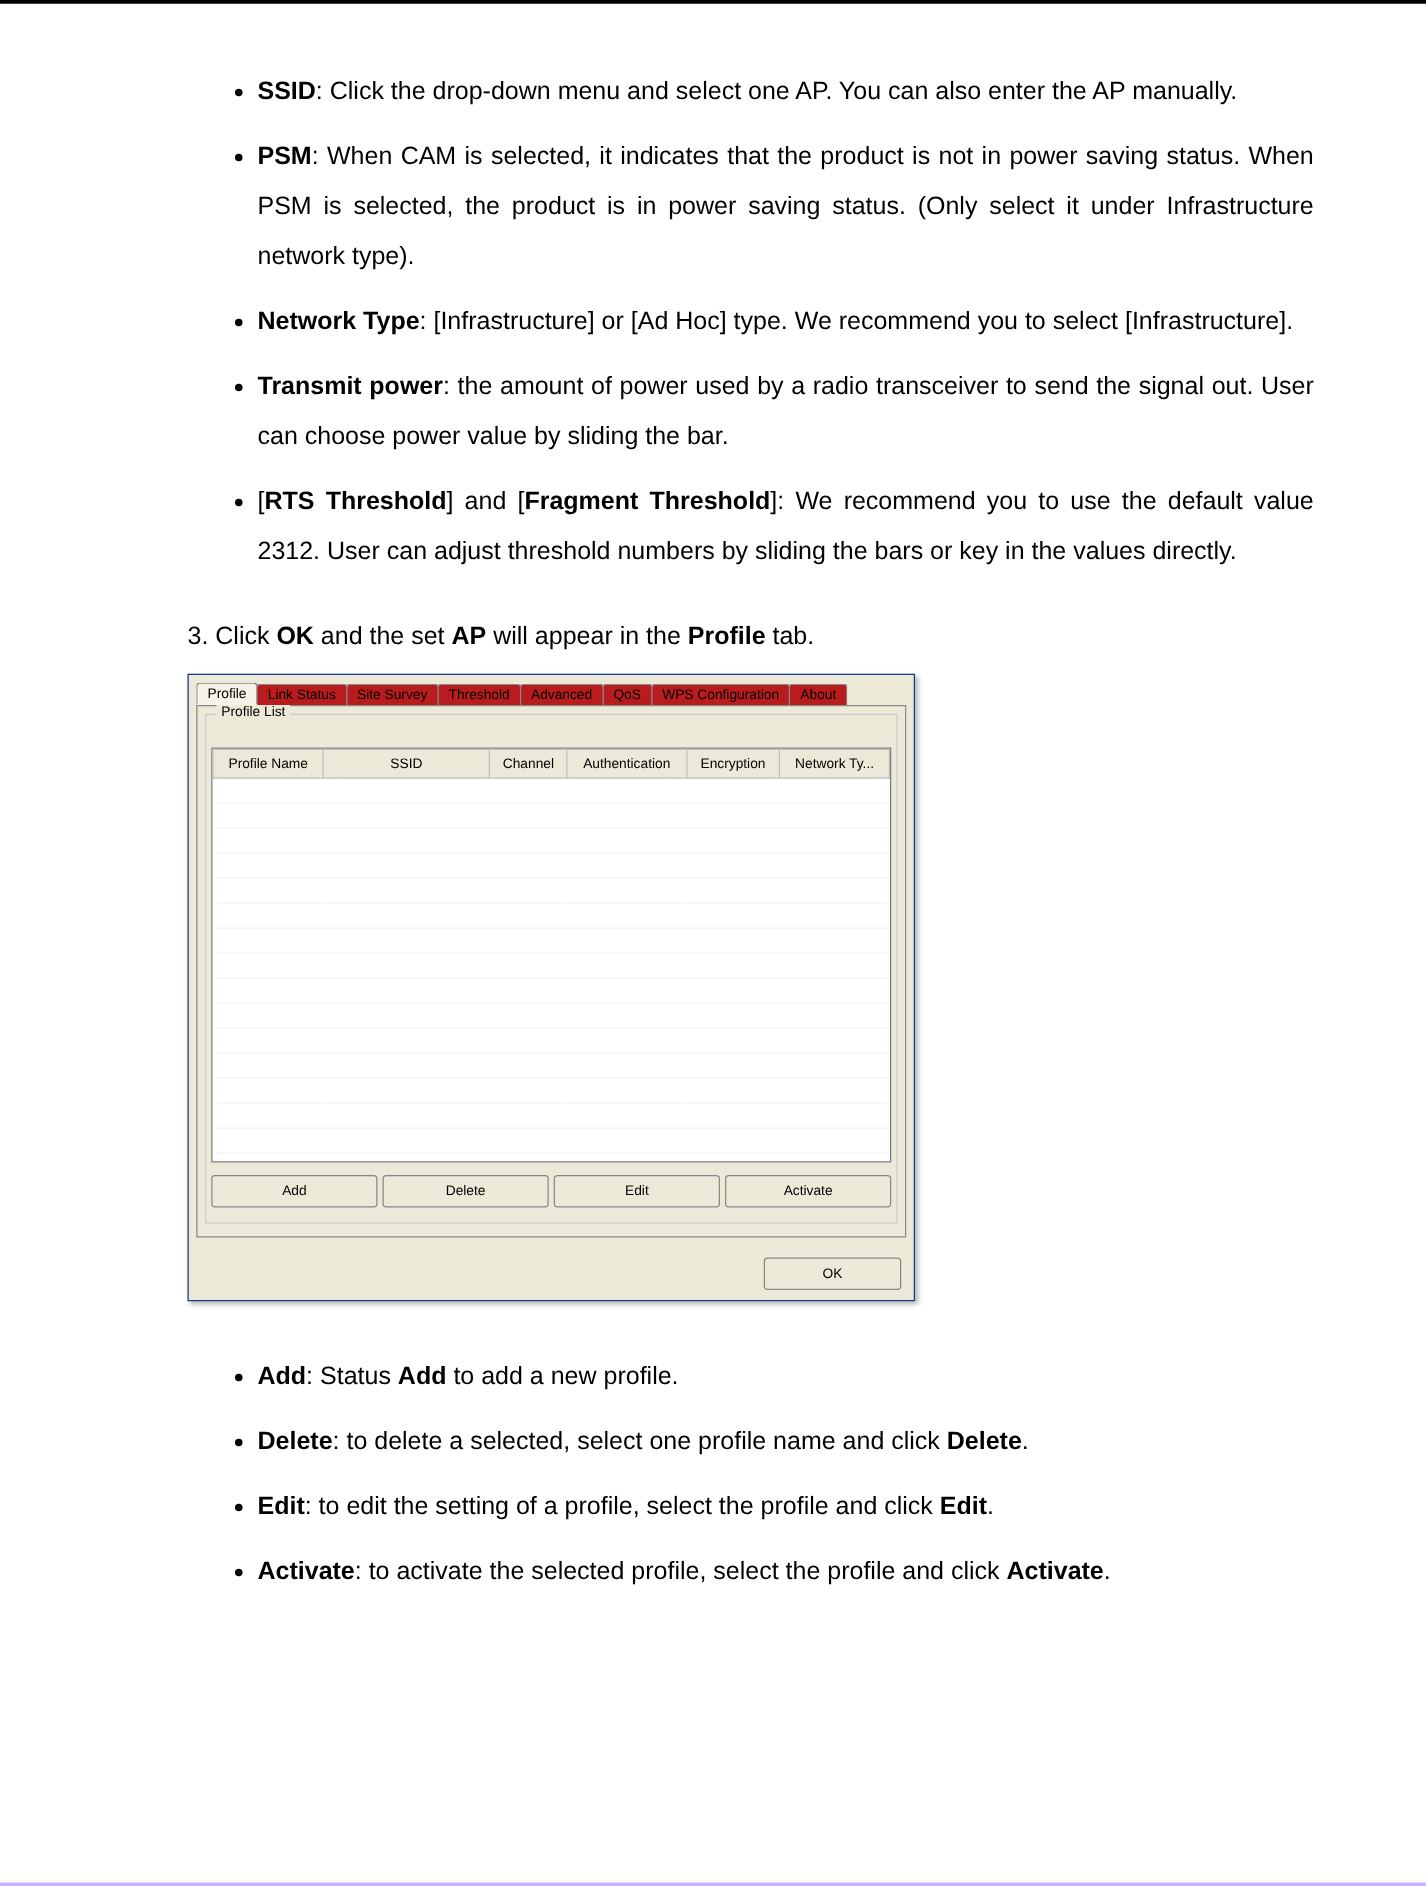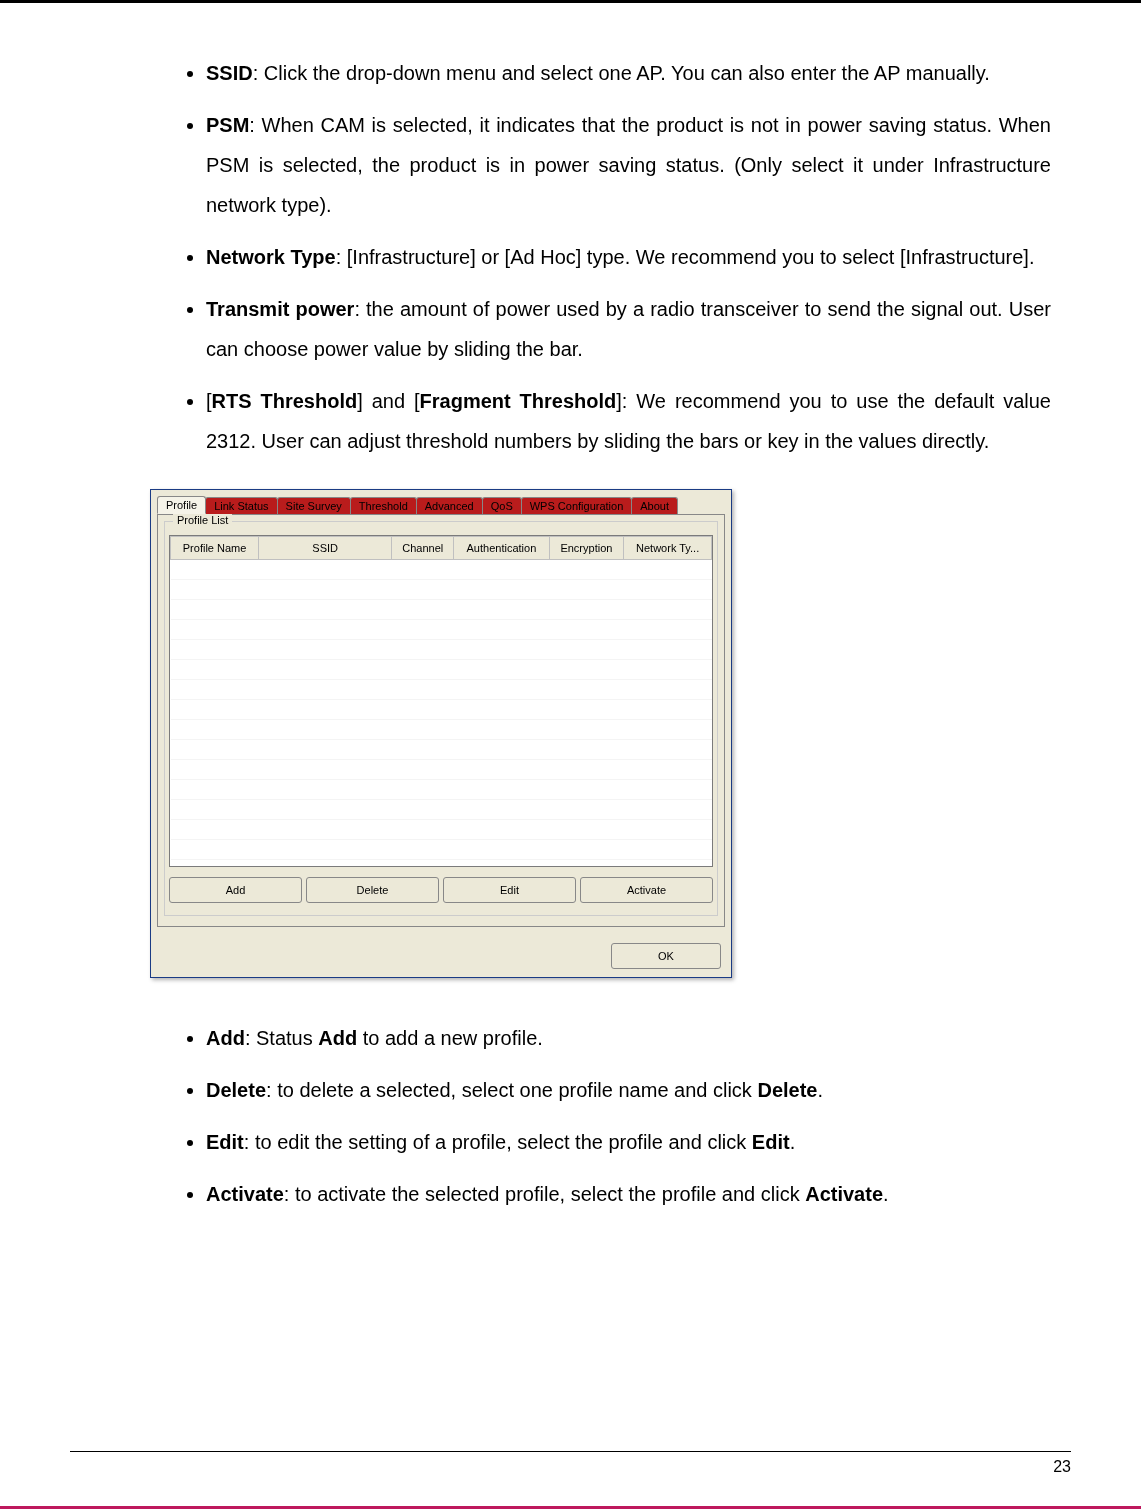--- a/index.html
+++ b/index.html
@@ -9,21 +9,21 @@
     font-family: Arial, Helvetica, sans-serif;
     color: #000;
   }
   .page {
     width: 1141px;
     height: 1509px;
     box-sizing: border-box;
     padding: 10px 70px 60px 70px;
     position: relative;
     border-top: 3px solid #000;
-    border-bottom: 3px solid #be185d;
+    border-bottom: 3px solid #c4b5fd;
   }
   .content {
     padding: 40px 20px 0 80px;
   }
   ul.doclist {
     margin: 0 0 28px 0;
     padding-left: 56px;
   }
   ul.doclist > li {
     font-size: 20px;
@@ -101,21 +101,21 @@
   .tab-body {
     margin: 0 6px 6px 6px;
     border: 1px solid #888;
     background: #ece9d8;
     padding: 6px;
   }
 
   .groupbox {
     border: 1px solid #ccc;
     background: #ece9d8;
-    padding: 3px 4px 8px 4px;
+    padding: 16px 4px 8px 4px;
     position: relative;
     margin-bottom: 4px;
   }
   .groupbox-title {
     position: absolute;
     top: -8px; left: 8px;
     background: #ece9d8;
     padding: 0 4px;
     font-size: 11px;
   }
@@ -195,20 +195,23 @@
     <ul class="doclist">
       <li><b>SSID</b><span>: Click the drop-down menu and select one AP. You can also enter the AP manually.</span></li>
       <li><b>PSM</b><span>: When CAM is selected, it indicates that the product is not in power saving status. When PSM is selected, the product is in power saving status. (Only select it under Infrastructure network type).</span></li>
       <li><b>Network Type</b><span>: [Infrastructure] or [Ad Hoc] type. We recommend you to select [Infrastructure].</span></li>
       <li><b>Transmit power</b><span>: the amount of power used by a radio transceiver to send the signal out. User can choose power value by sliding the bar.</span></li>
       <li>
         <span>[</span><b>RTS Threshold</b><span>] and [</span><b>Fragment Threshold</b><span>]: We recommend you to use the default value 2312. User can adjust threshold numbers by sliding the bars or key in the values directly.</span>
       </li>
     </ul>
 
+    <p class="step">
+      <span>3. Click </span><b>OK</b><span> and the set </span><b>AP</b><span> will appear in the </span><b>Profile</b><span> tab.</span>
+    </p>
 
     <div class="win">
 
       <div class="tabs">
         <div class="tab active">Profile</div>
         <div class="tab">Link Status</div>
         <div class="tab">Site Survey</div>
         <div class="tab">Threshold</div>
         <div class="tab">Advanced</div>
         <div class="tab">QoS</div>
@@ -373,16 +376,13 @@
 
     <ul class="doclist">
       <li><b>Add</b><span>: Status </span><b>Add</b><span> to add a new profile.</span></li>
       <li><b>Delete</b><span>: to delete a selected, select one profile name and click </span><b>Delete</b><span>.</span></li>
       <li><b>Edit</b><span>: to edit the setting of a profile, select the profile and click </span><b>Edit</b><span>.</span></li>
       <li><b>Activate</b><span>: to activate the selected profile, select the profile and click </span><b>Activate</b><span>.</span></li>
     </ul>
 
   </div>
 
-  <div class="footer">
-    <span>23</span>
-  </div>
 </div>
 
 </body></html>

